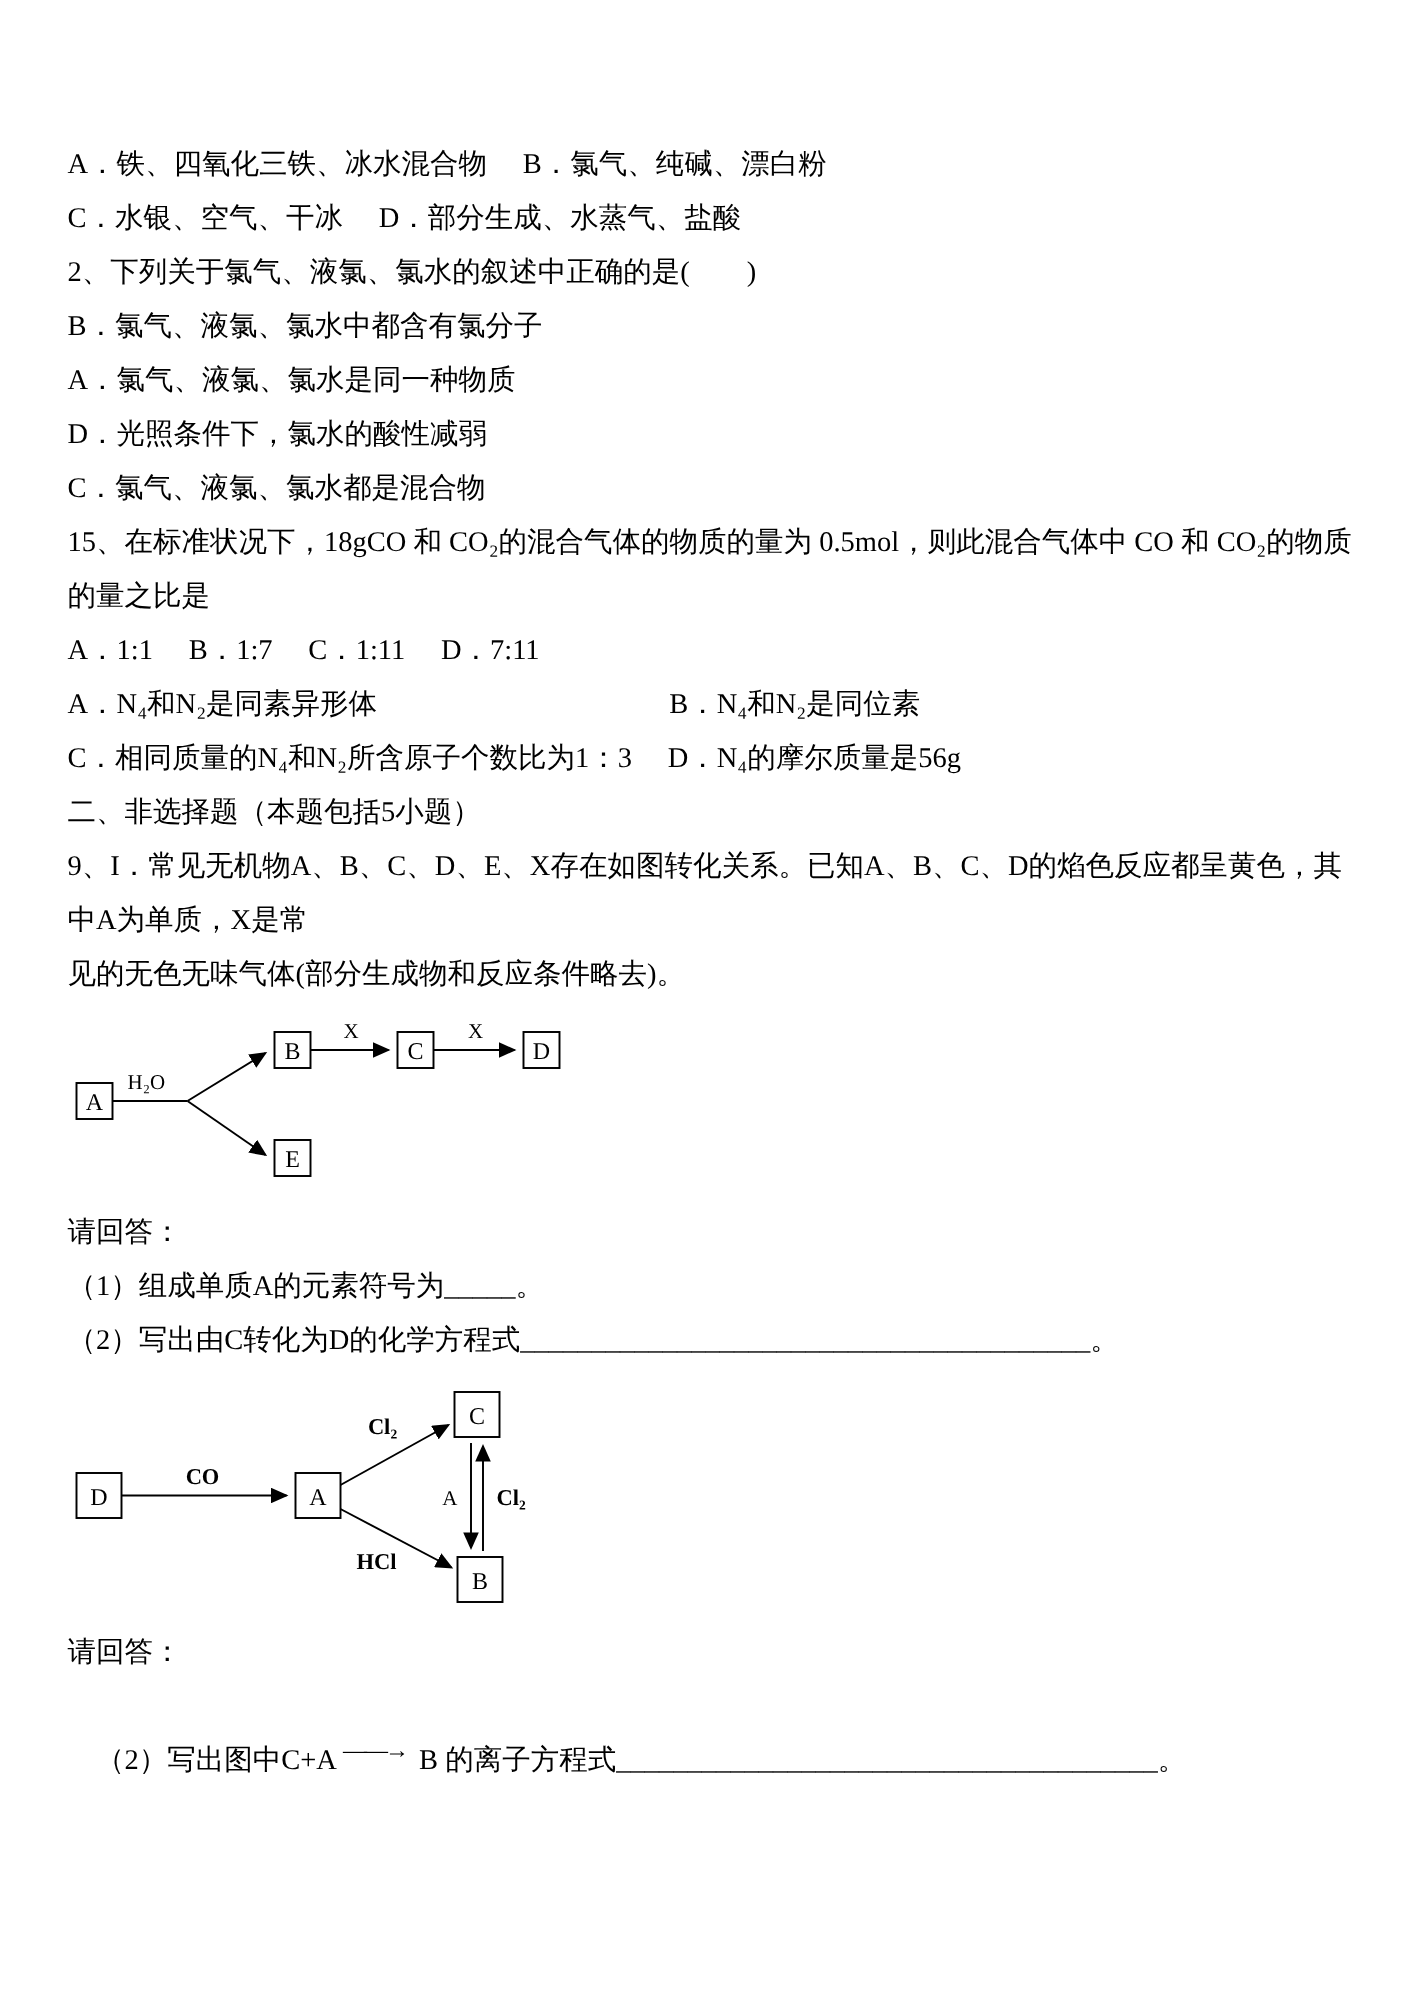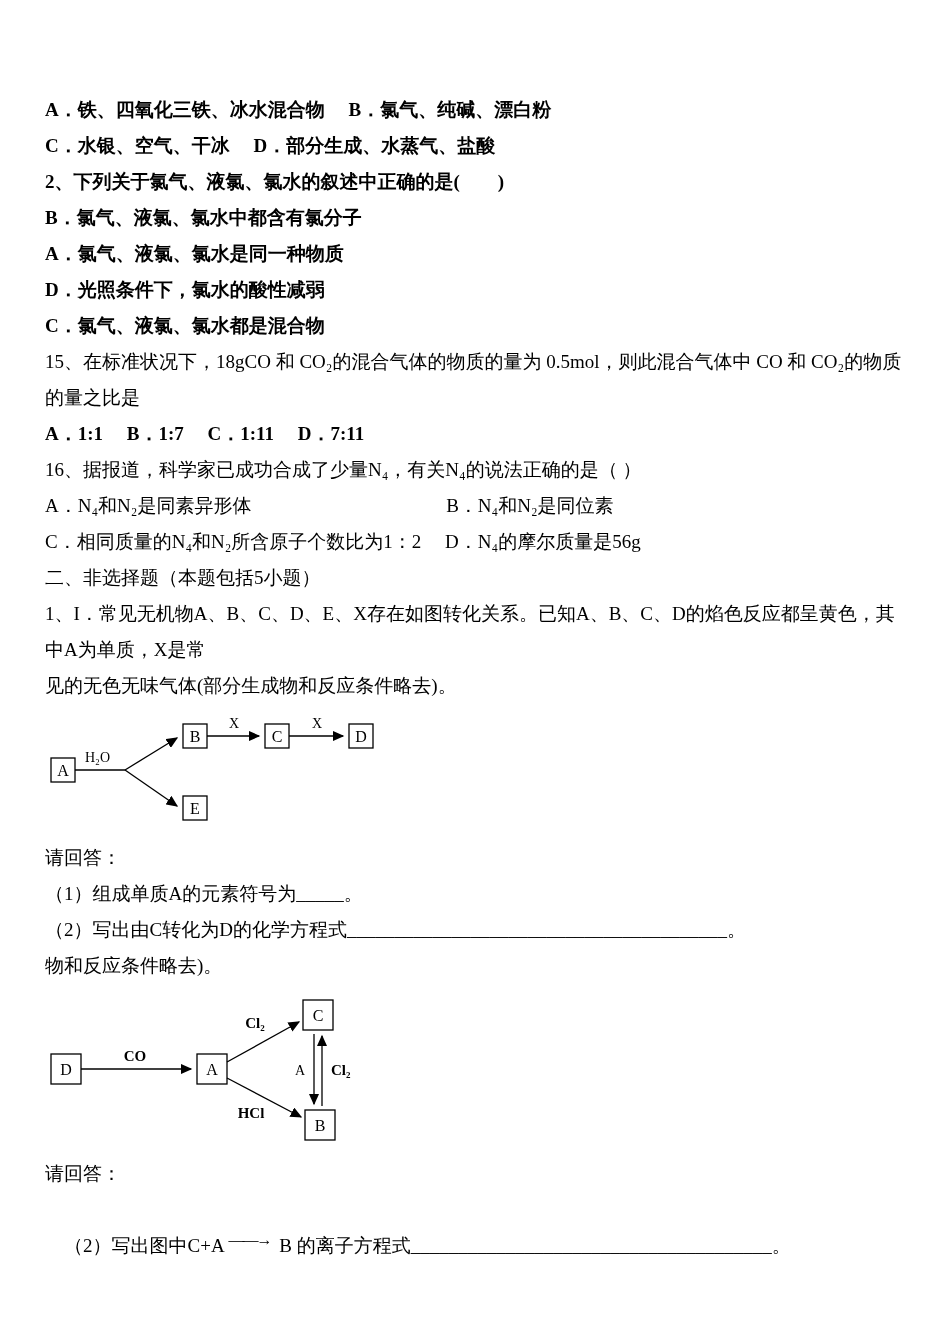--- a/index.html
+++ b/index.html
@@ -13,21 +13,21 @@
   }
   .doc {
     padding: 92px 38px 0 45px;
     box-sizing: border-box;
   }
   .line {
     font-size: 19px;
     line-height: 36px;
     white-space: pre-wrap;
   }
-  .b { font-weight: bold; }
+  .b { font-weight: normal; }
   .diagram {
     margin: 8px 0 6px 0;
   }
   .diagram svg { display: block; }
   rect.box {
     fill: none;
     stroke: #000;
     stroke-width: 1.3;
   }
   line.arrow, line.plain {
@@ -60,25 +60,24 @@
 
   <div class="line b">A．铁、四氧化三铁、冰水混合物　 B．氯气、纯碱、漂白粉</div>
   <div class="line b">C．水银、空气、干冰　 D．部分生成、水蒸气、盐酸</div>
   <div class="line b">2、下列关于氯气、液氯、氯水的叙述中正确的是(　　)</div>
   <div class="line b">B．氯气、液氯、氯水中都含有氯分子</div>
   <div class="line b">A．氯气、液氯、氯水是同一种物质</div>
   <div class="line b">D．光照条件下，氯水的酸性减弱</div>
   <div class="line b">C．氯气、液氯、氯水都是混合物</div>
   <div class="line">15、在标准状况下，18gCO 和 CO₂的混合气体的物质的量为 0.5mol，则此混合气体中 CO 和 CO₂的物质的量之比是</div>
   <div class="line b">A．1:1　 B．1:7　 C．1:11　 D．7:11</div>
-  <div class="line">16、据报道，科学家已成功合成了少量N₄，有关N₄的说法正确的是（ ）</div>
   <div class="line">A．N₄和N₂是同素异形体　　　　　　　　　　 B．N₄和N₂是同位素</div>
-  <div class="line">C．相同质量的N₄和N₂所含原子个数比为1：2　 D．N₄的摩尔质量是56g</div>
+  <div class="line">C．相同质量的N₄和N₂所含原子个数比为1：3　 D．N₄的摩尔质量是56g</div>
   <div class="line">二、非选择题（本题包括5小题）</div>
-  <div class="line">1、I．常见无机物A、B、C、D、E、X存在如图转化关系。已知A、B、C、D的焰色反应都呈黄色，其中A为单质，X是常</div>
+  <div class="line">9、I．常见无机物A、B、C、D、E、X存在如图转化关系。已知A、B、C、D的焰色反应都呈黄色，其中A为单质，X是常</div>
   <div class="line">见的无色无味气体(部分生成物和反应条件略去)。</div>
 
   <div class="diagram">
     <svg width="410" height="122" viewBox="0 0 410 122" xmlns="http://www.w3.org/2000/svg">
       <defs>
         <marker id="ah" markerWidth="10" markerHeight="8" refX="8" refY="4" orient="auto">
           <polygon points="0,0 9,4 0,8" fill="#000"></polygon>
         </marker>
       </defs>
 
@@ -104,21 +103,20 @@
       <line class="arrow" x1="244" y1="24" x2="298" y2="24" marker-end="url(#ah)"></line>
       <text class="edgelabel" x="272" y="16" text-anchor="middle">X</text>
       <rect class="box" x="304" y="12" width="24" height="24"></rect>
       <text class="boxlabel" x="316" y="30" text-anchor="middle">D</text>
     </svg>
   </div>
 
   <div class="line">请回答：</div>
   <div class="line">（1）组成单质A的元素符号为_____。</div>
   <div class="line">（2）写出由C转化为D的化学方程式________________________________________。</div>
-  <div class="line">物和反应条件略去)。</div>
 
   <div class="diagram">
     <svg width="420" height="158" viewBox="0 0 420 158" xmlns="http://www.w3.org/2000/svg">
       <defs>
         <marker id="ah2" markerWidth="10" markerHeight="8" refX="8" refY="4" orient="auto">
           <polygon points="0,0 9,4 0,8" fill="#000"></polygon>
         </marker>
       </defs>
 
       <rect class="box" x="6" y="62" width="30" height="30"></rect>

